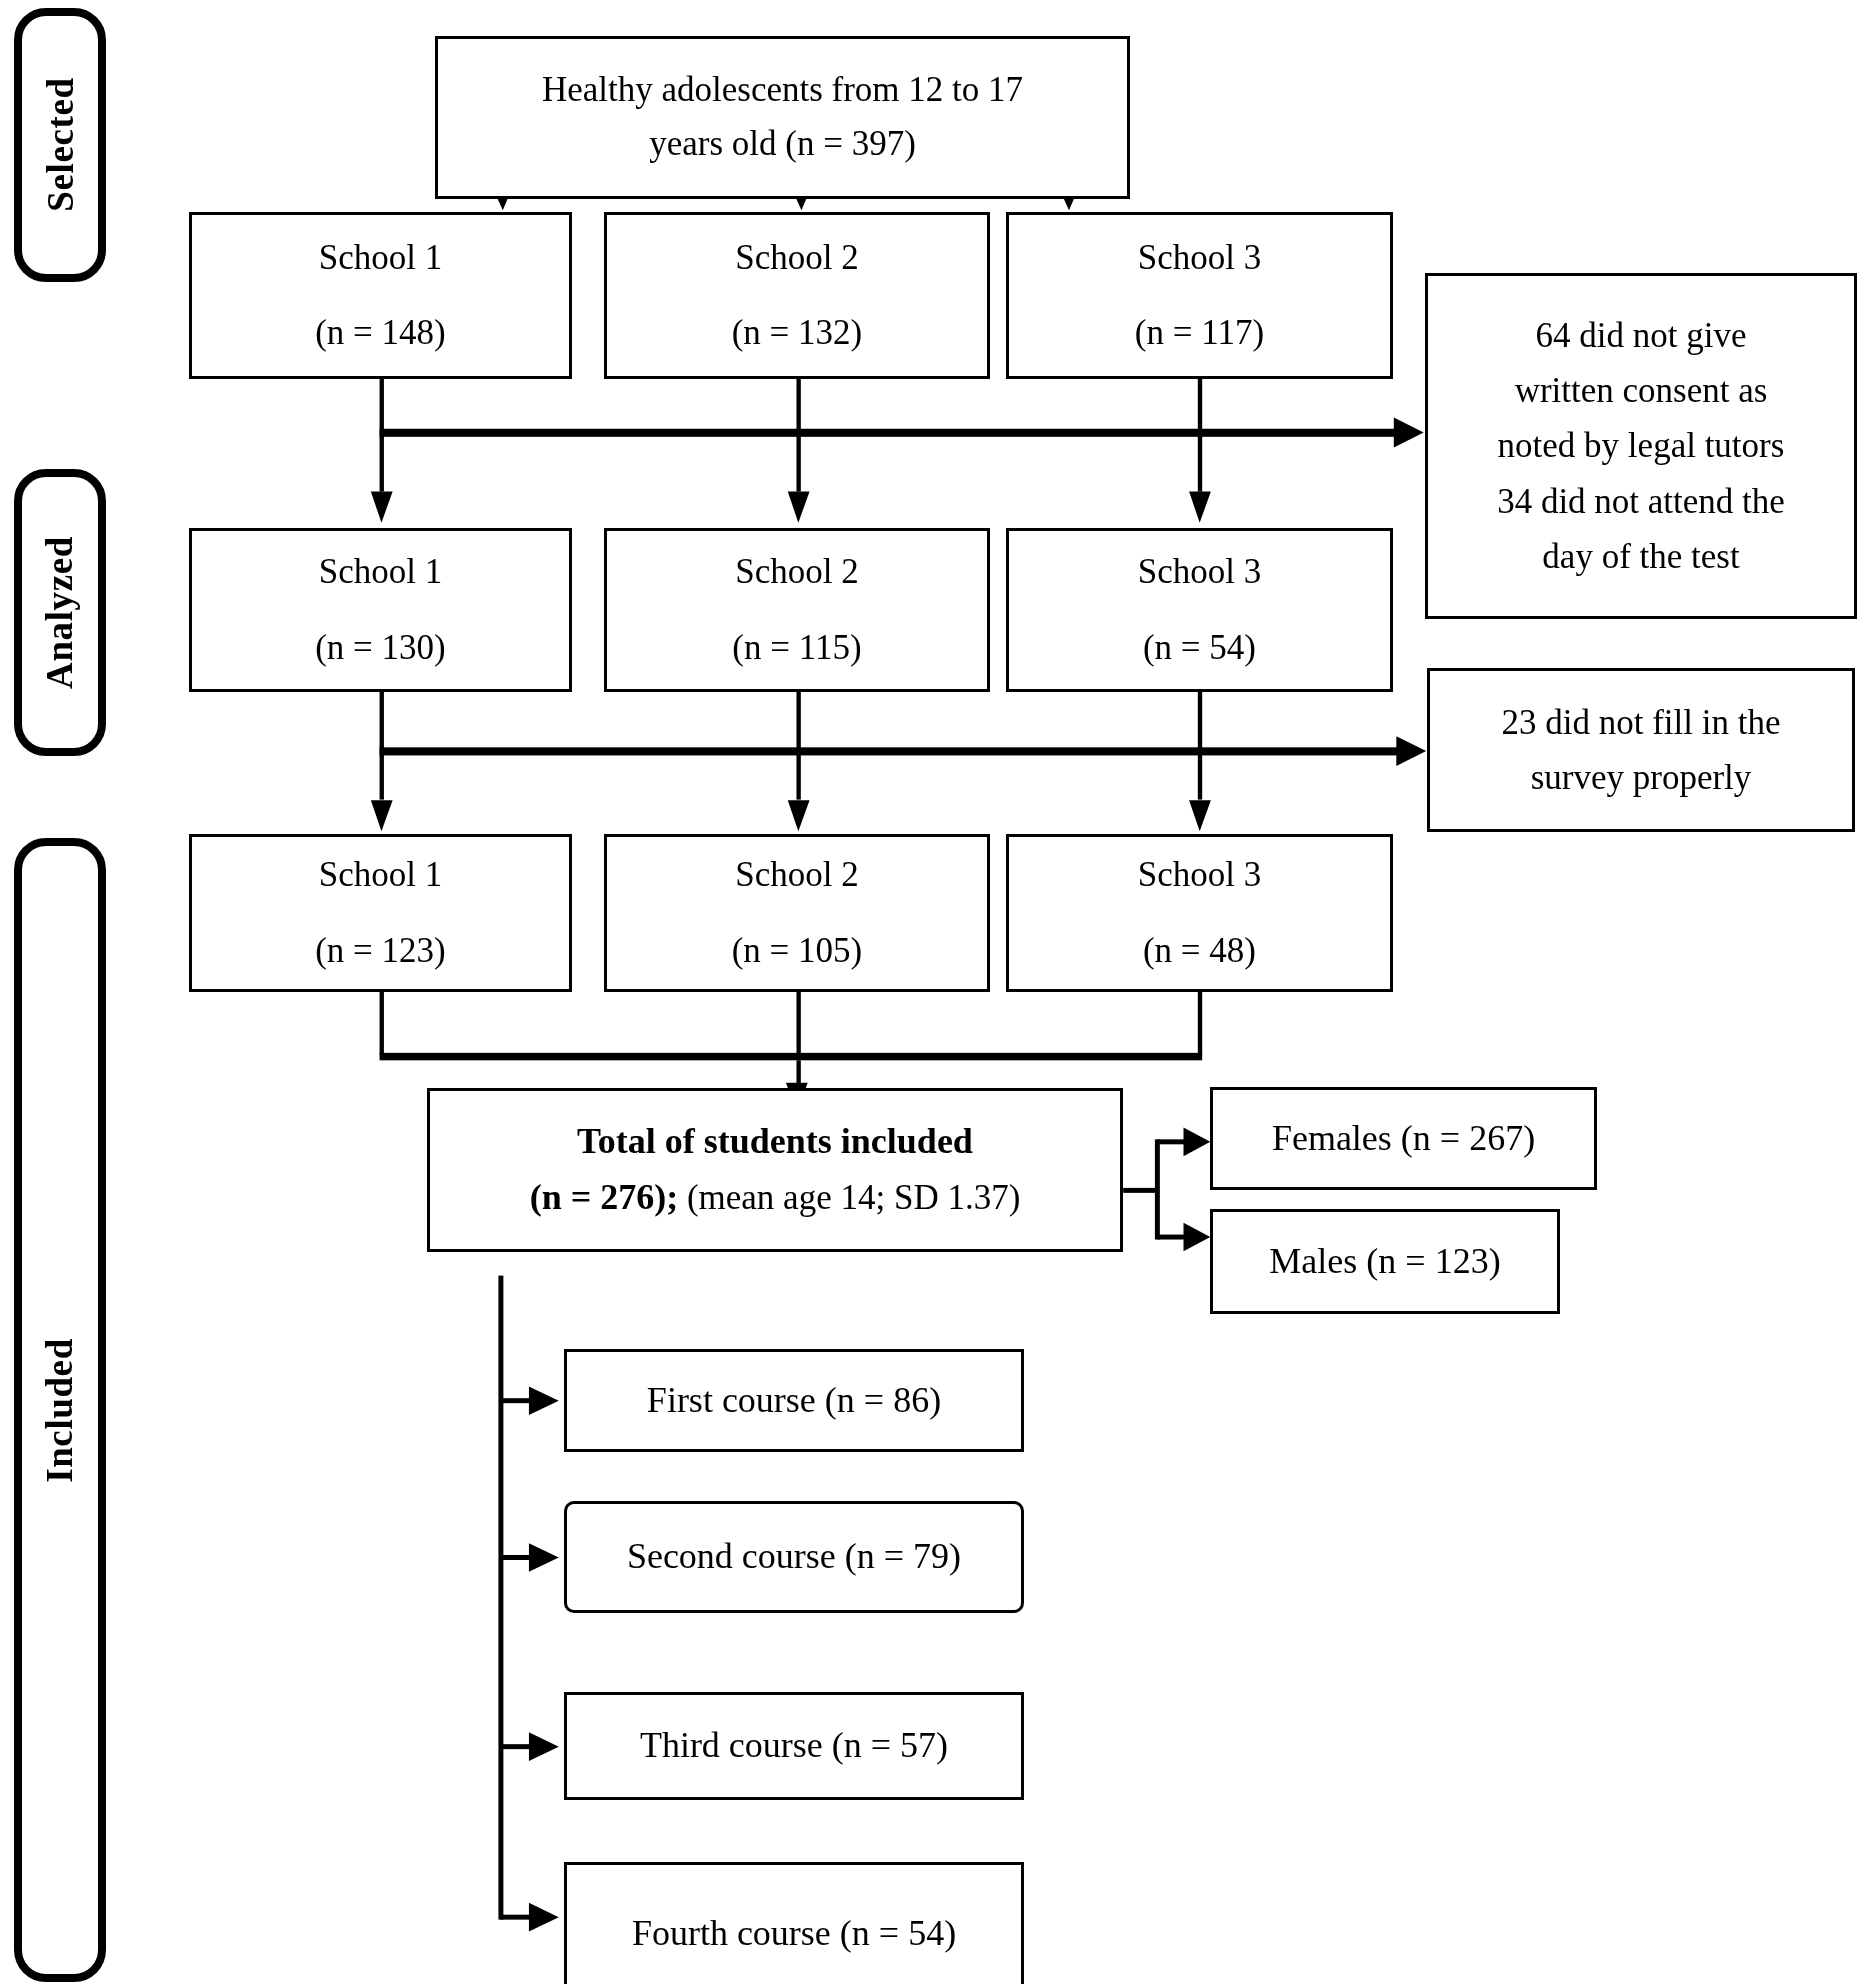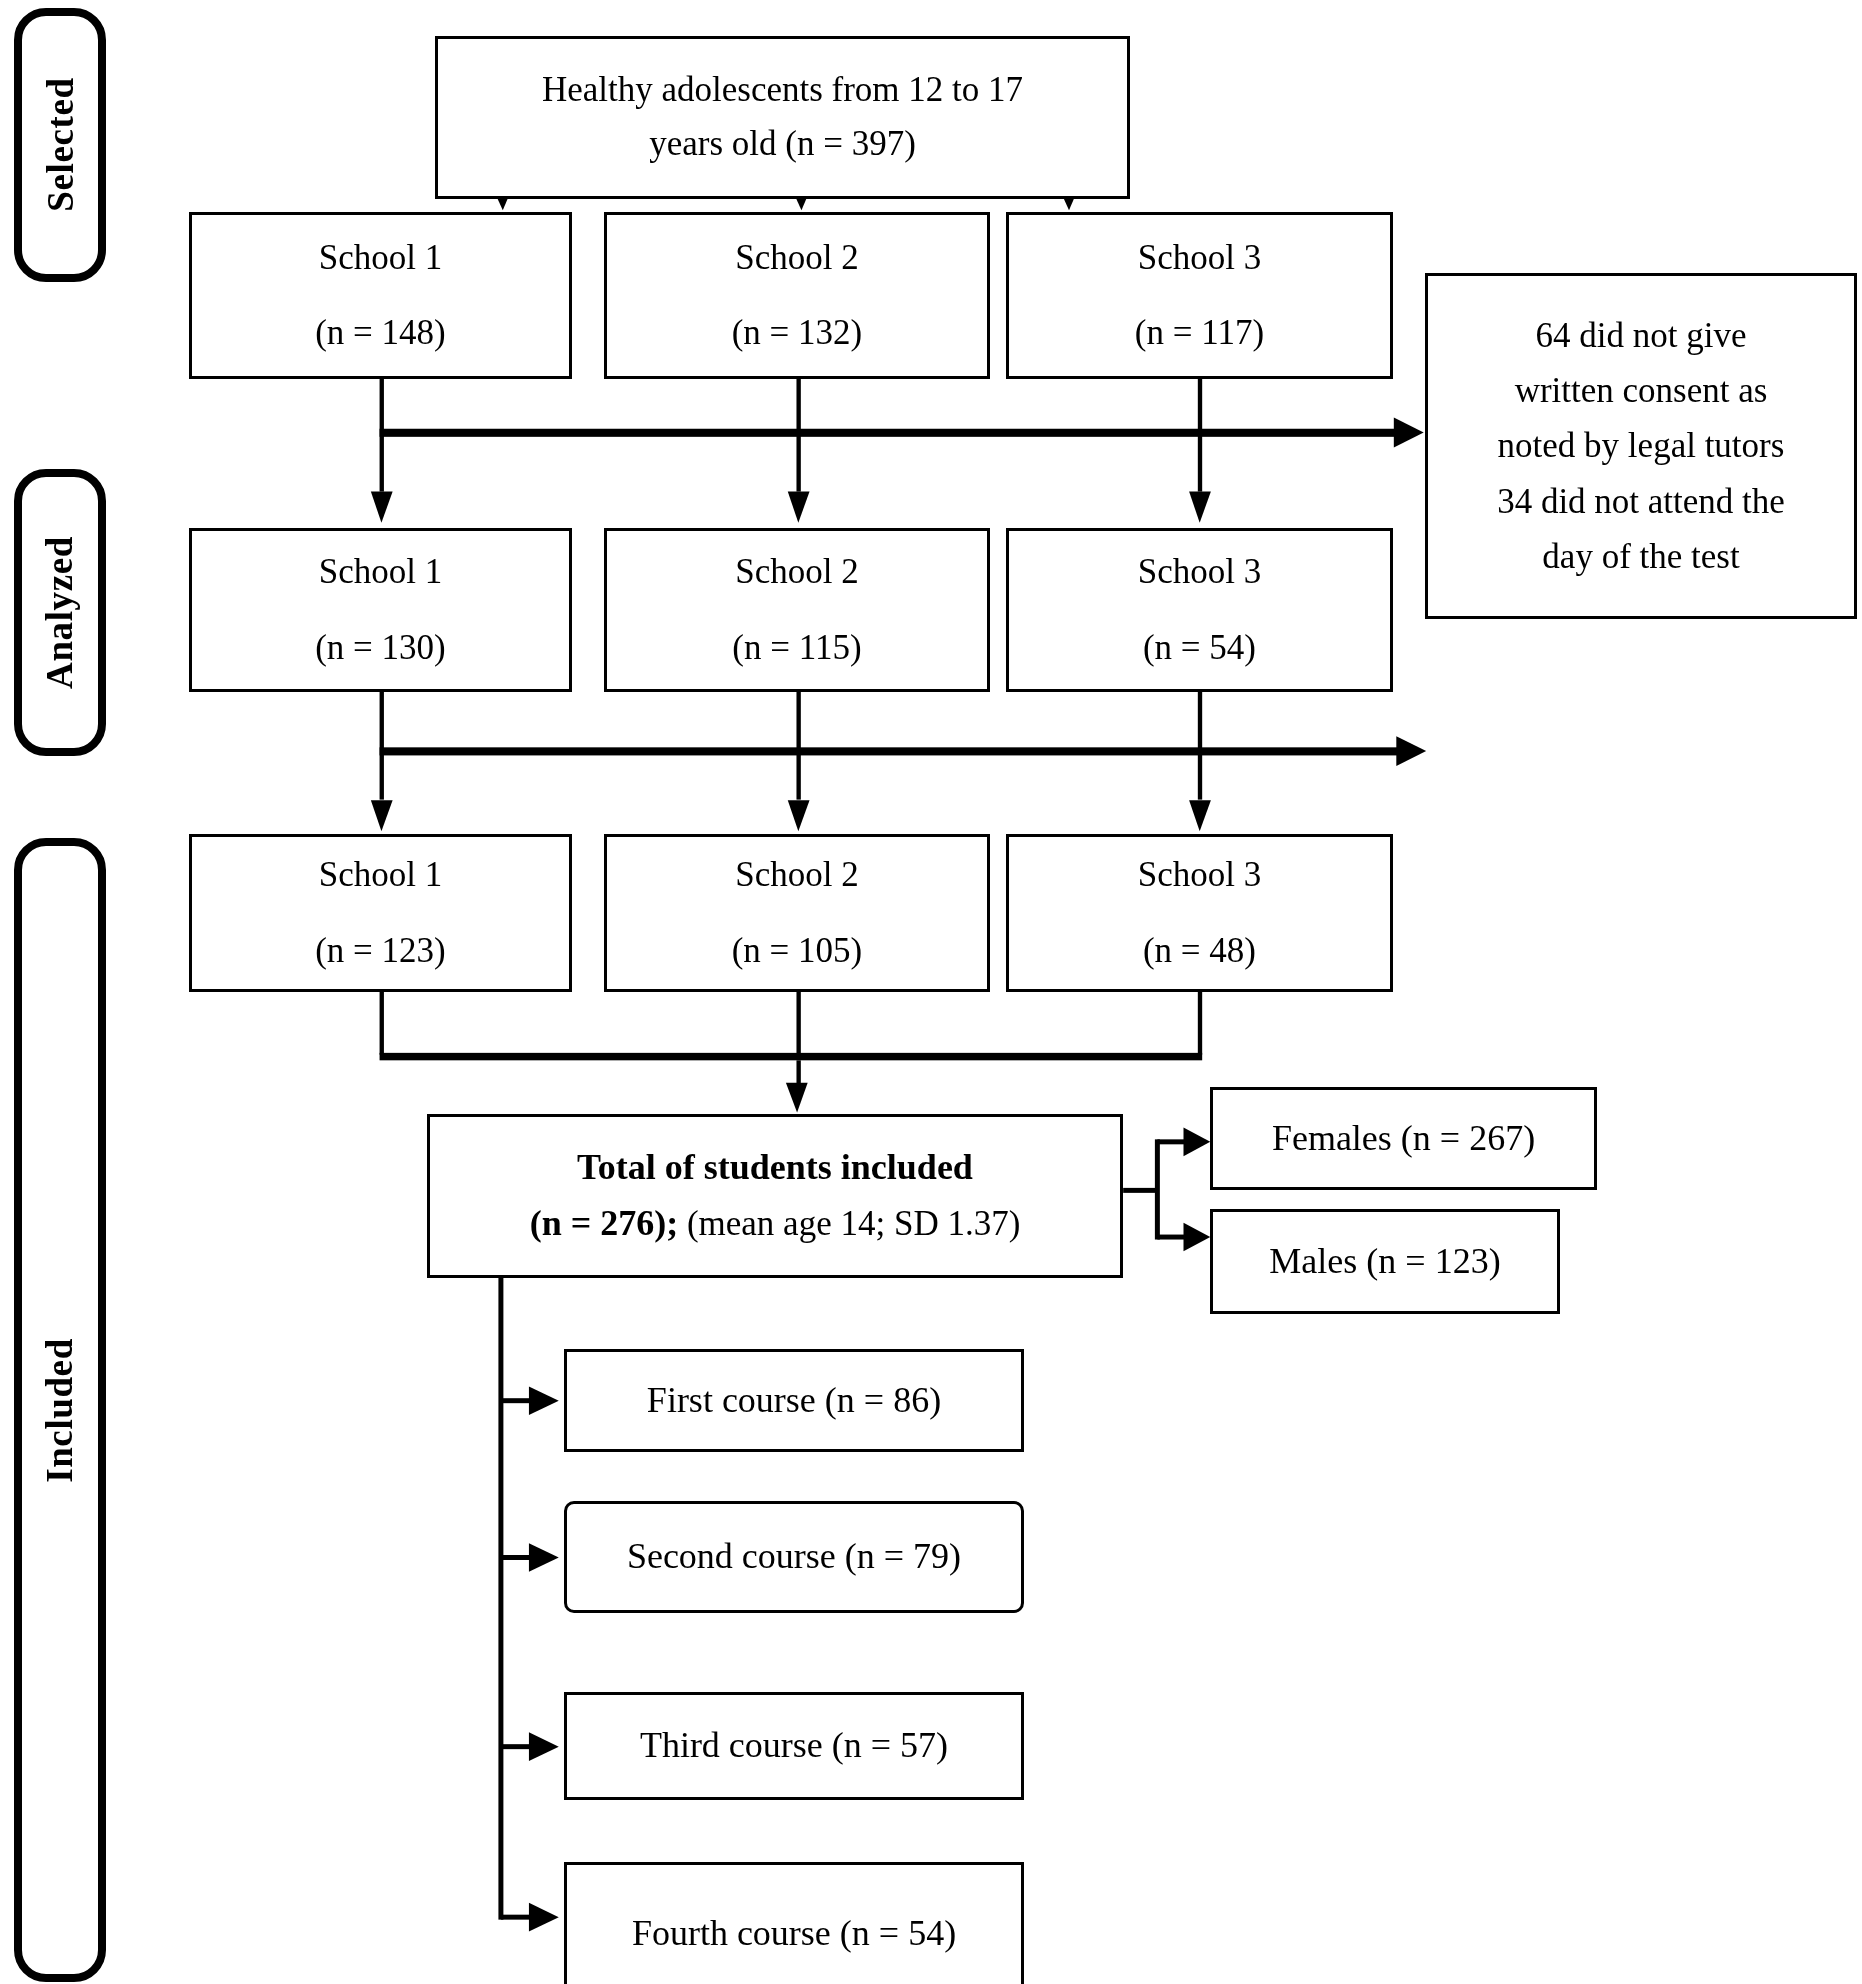--- a/index.html
+++ b/index.html
@@ -166,35 +166,39 @@
   </div>
   <div class="box school-box" style="left:604px; top:528px; width:386px; height:164px;">
     <div>School 2</div>
     <div>(n = 115)</div>
   </div>
   <div class="box school-box" style="left:1006px; top:528px; width:387px; height:164px;">
     <div>School 3</div>
     <div>(n = 54)</div>
   </div>
 
+  <div class="box excl" style="left:1427px; top:668px; width:428px; height:164px;">
+    <div>23 did not fill in the</div>
+    <div>survey properly</div>
+  </div>
 
   <div class="box school-box" style="left:189px; top:834px; width:383px; height:158px;">
     <div>School 1</div>
     <div>(n = 123)</div>
   </div>
   <div class="box school-box" style="left:604px; top:834px; width:386px; height:158px;">
     <div>School 2</div>
     <div>(n = 105)</div>
   </div>
   <div class="box school-box" style="left:1006px; top:834px; width:387px; height:158px;">
     <div>School 3</div>
     <div>(n = 48)</div>
   </div>
 
-  <div class="box" style="left:427px; top:1114px; width:696px; height:164px;">
+  <div class="box" style="left:427px; top:1088px; width:696px; height:164px;">
     <div class="total-line1">Total of students included</div>
     <div class="total-line2"><b>(n = 276);</b><span> (mean age 14; SD 1.37)</span></div>
   </div>
 
   <div class="box single-label" style="left:1210px; top:1087px; width:387px; height:103px;">
     <div>Females (n = 267)</div>
   </div>
   <div class="box single-label" style="left:1210px; top:1209px; width:350px; height:105px;">
     <div>Males (n = 123)</div>
   </div>

